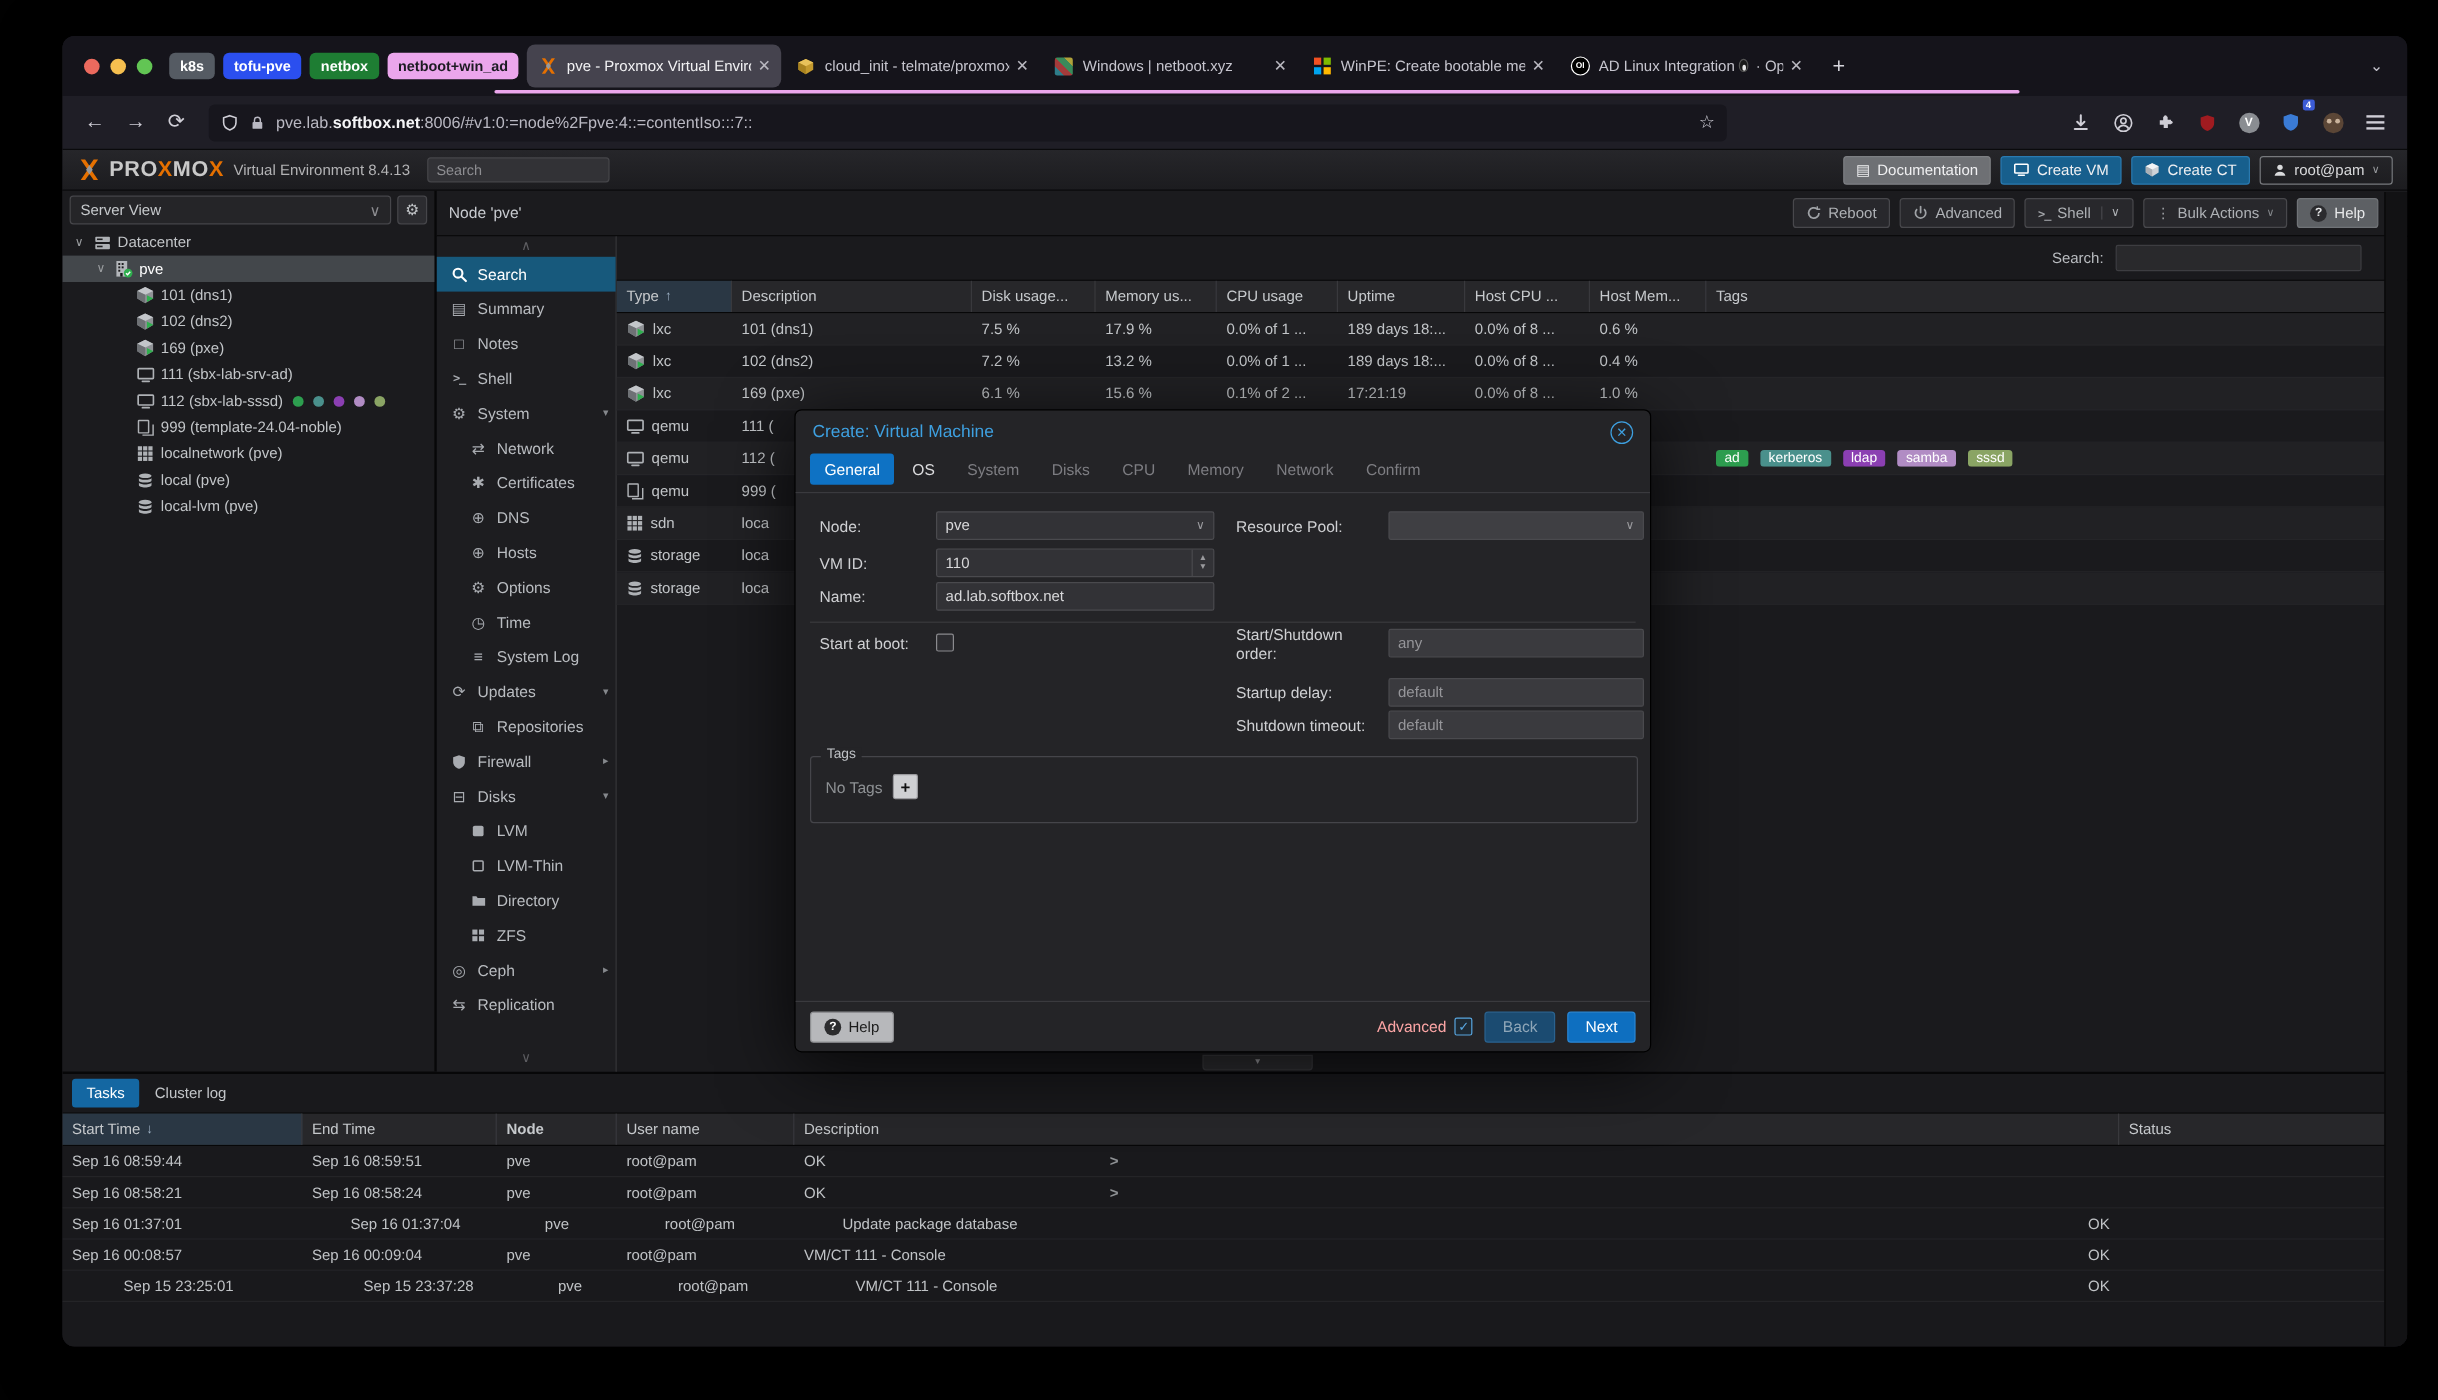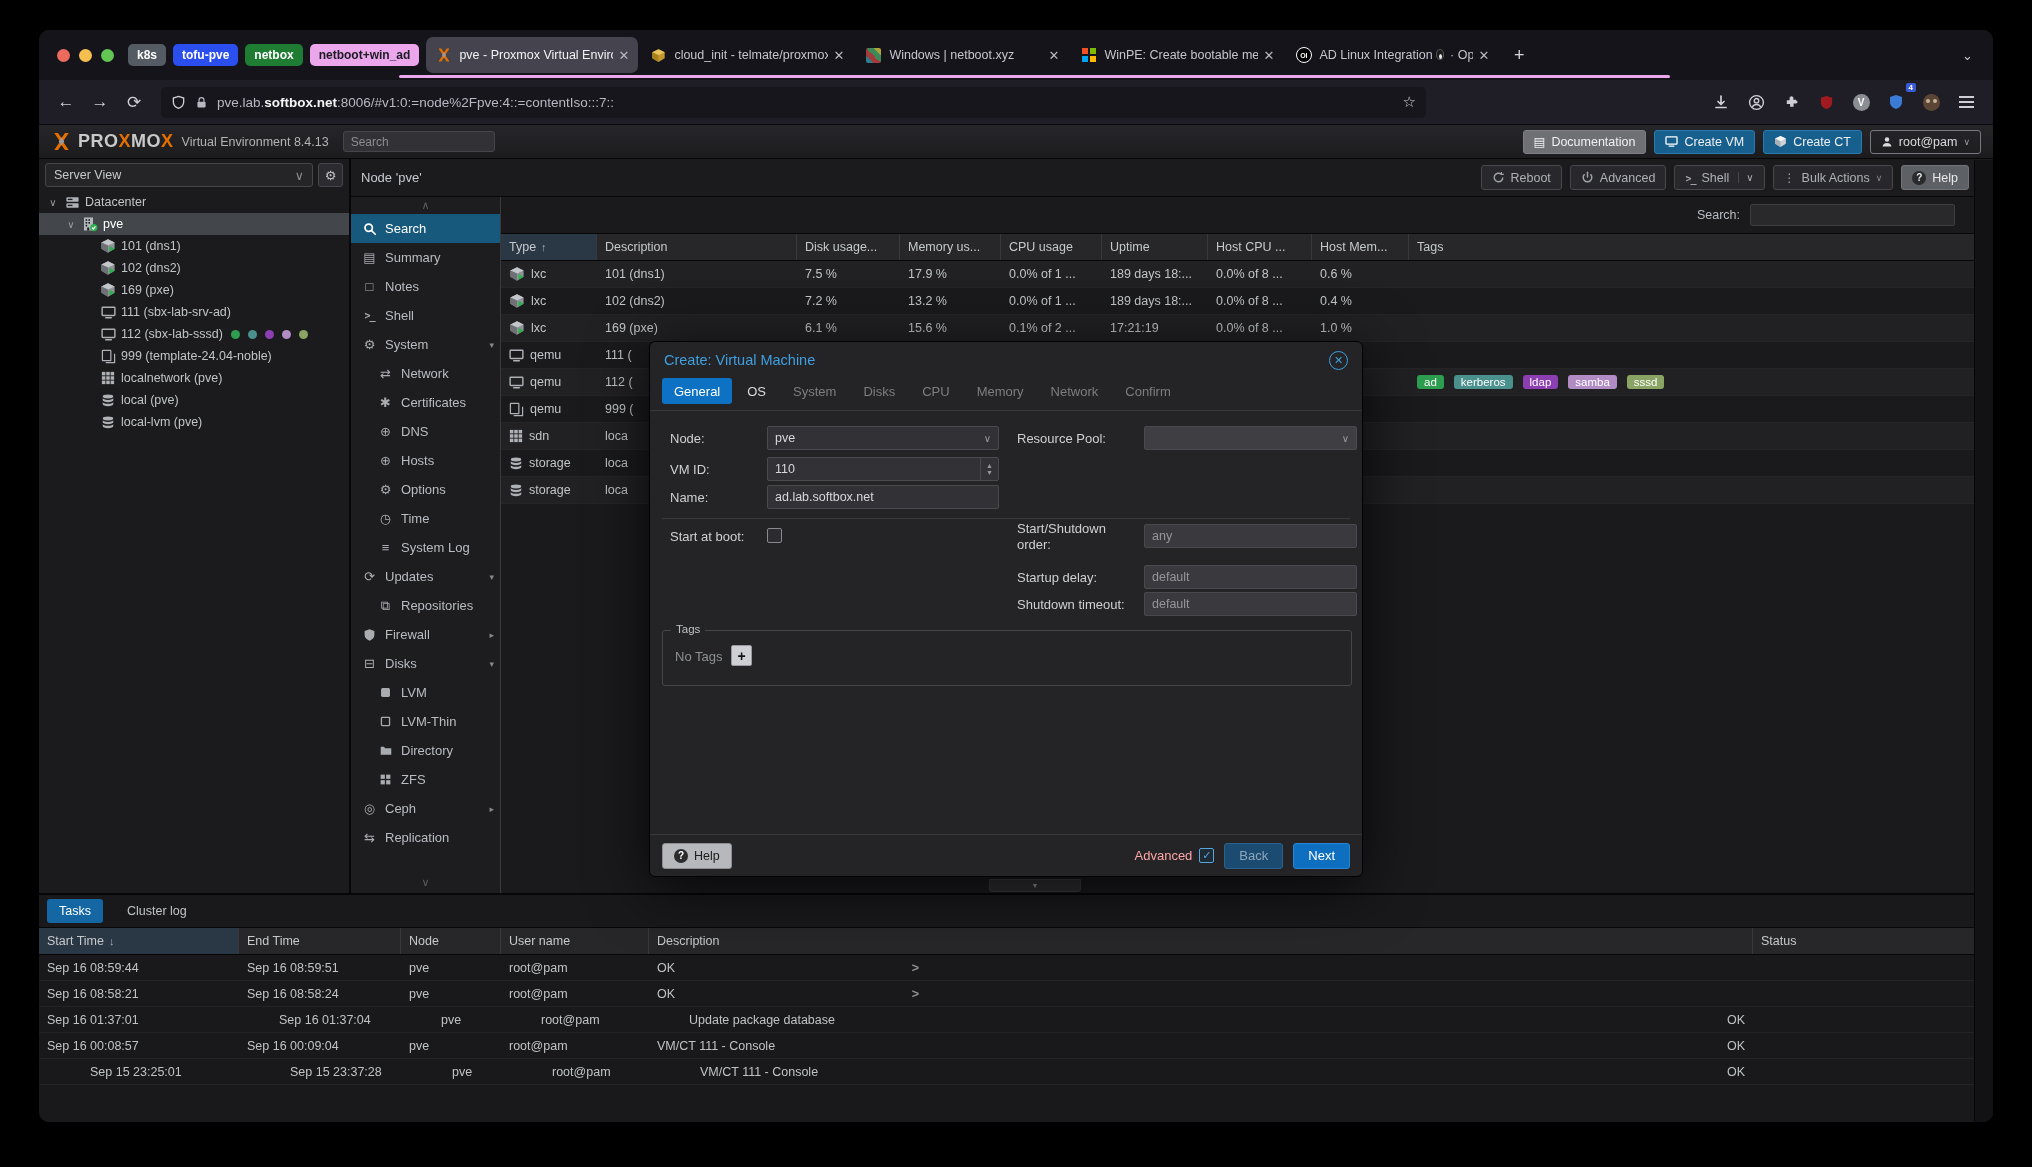--- a/index.html
+++ b/index.html
@@ -1,18 +1,18 @@
 <!DOCTYPE html>
 <html><head>
 <meta charset="utf-8">
 <style>
   *{box-sizing:border-box;margin:0;padding:0}
   html,body{background:#010101;font-family:"Liberation Sans","DejaVu Sans",sans-serif}
   .screen{position:relative;width:2032px;height:1167px;background:#010101;overflow:hidden}
-  .window{position:absolute;left:39px;top:30px;width:1954px;height:1092px;background:#1c1b22;border-radius:10px;overflow:hidden;display:flex;flex-direction:column;box-shadow:0 10px 50px rgba(0,0,0,.8)}
+  .window{position:absolute;left:52px;top:30px;width:1954px;height:1092px;background:#1c1b22;border-radius:10px;overflow:hidden;display:flex;flex-direction:column;box-shadow:0 10px 50px rgba(0,0,0,.8)}
   
   .tabbar{height:50px;background:#15141b;display:flex;align-items:center;padding:0 10px;position:relative;flex:none}
   .lights{display:flex;gap:9px;margin:0 14px 0 8px}
   .light{width:13px;height:13px;border-radius:50%}
   .gbadge{height:22px;padding:0 9px;border-radius:5px;font-weight:bold;font-size:12px;display:flex;align-items:center;margin-right:7px;white-space:nowrap}
   .tab{height:36px;border-radius:7px;display:flex;align-items:center;padding:0 9px;margin-right:3px;width:212px;color:#c6c5ce;font-size:12.5px;position:relative;flex:none}
   .tab.active{background:#45434e;color:#f2f2f4}
   .tab .ticon{width:17px;height:17px;margin-right:7px;flex:none;display:flex;align-items:center;justify-content:center}
   .tab .ttitle{flex:1;overflow:hidden;white-space:nowrap}
   .tab .tclose{margin-left:5px;color:#b9b8c0;font-size:13px}
@@ -87,21 +87,21 @@
   .gcol{display:flex;align-items:center;padding:0 8px;font-size:12.5px;color:#c6c9cc;border-right:1px solid #39393d;gap:5px;overflow:hidden;white-space:nowrap}
   .gcol.sorted{background:#2a3744}
   .sortarrow{color:#9fb3c6;font-size:11px}
   .grow{height:27px;display:flex;align-items:center;border-bottom:1px solid #252528;font-size:12.5px;color:#c2c5c8;flex:none}
   .grow:nth-child(odd){background:#212124}
   .gcell{padding:0 8px;overflow:hidden;white-space:nowrap;display:flex;align-items:center;gap:6px}
   .chip{border-radius:3px;padding:1px 7px;font-size:11.5px;color:#fff;margin-right:4px}
   .sidestrip{position:absolute;right:0;top:130px;bottom:0;width:19px;background:#121214;border-left:1px solid #070708;z-index:5}
   
   .tasks{height:229px;background:#19191c;border-top:2px solid #070708;display:flex;flex-direction:column;flex:none}
-  .tasktabs{height:32px;display:flex;align-items:center;padding:0 8px;gap:12px;flex:none}
+  .tasktabs{height:32px;display:flex;align-items:center;padding:0 8px;gap:1px;flex:none}
   .ttab{height:24px;padding:0 12px;display:flex;align-items:center;border-radius:3px;font-size:12.5px;color:#c2c5c8}
   .ttab.active{background:#1467a2;color:#fff}
   .taskhead{height:28px;display:flex;background:#27272a;border-top:1px solid #070708;border-bottom:1px solid #070708;flex:none}
   .trow{height:26px;display:flex;align-items:center;border-bottom:1px solid #242427;font-size:12.5px;color:#c0c3c6;flex:none}
   .tcell{padding:0 8px;overflow:hidden;white-space:nowrap}
   .tchev{color:#8e9194;font-weight:bold;text-align:right;padding-right:4px}
   
   .dlg{position:absolute;left:610px;top:311px;width:714px;height:536px;background:#242427;border:1px solid #000;border-radius:6px;box-shadow:0 10px 60px rgba(0,0,0,.75);z-index:50;display:flex;flex-direction:column}
   .dlg-title{height:36px;display:flex;align-items:center;padding:0 14px;flex:none}
   .dlg-title .dtext{color:#3ea0e0;font-size:14.5px}
@@ -898,21 +898,21 @@
           <div class="ttab">Cluster log</div>
         </div>
       <div class="taskhead" id="taskhead">
           <div class="gcol sorted" style="width: 200px;">
             <span>Start Time</span>
             <span class="sortarrow">↓</span>
           </div>
           <div class="gcol" style="width: 162px;">
             <span>End Time</span>
           </div>
-          <div class="gcol" style="width: 100px;">
+          <div class="gcol" style="width: 100px; font-weight: bold;">
             <span>Node</span>
           </div>
           <div class="gcol" style="width: 148px;">
             <span>User name</span>
           </div>
           <div class="gcol" style="flex: 1 1 0%;">
             <span>Description</span>
           </div>
           <div class="gcol" style="width: 240px;">
             <span>Status</span>

